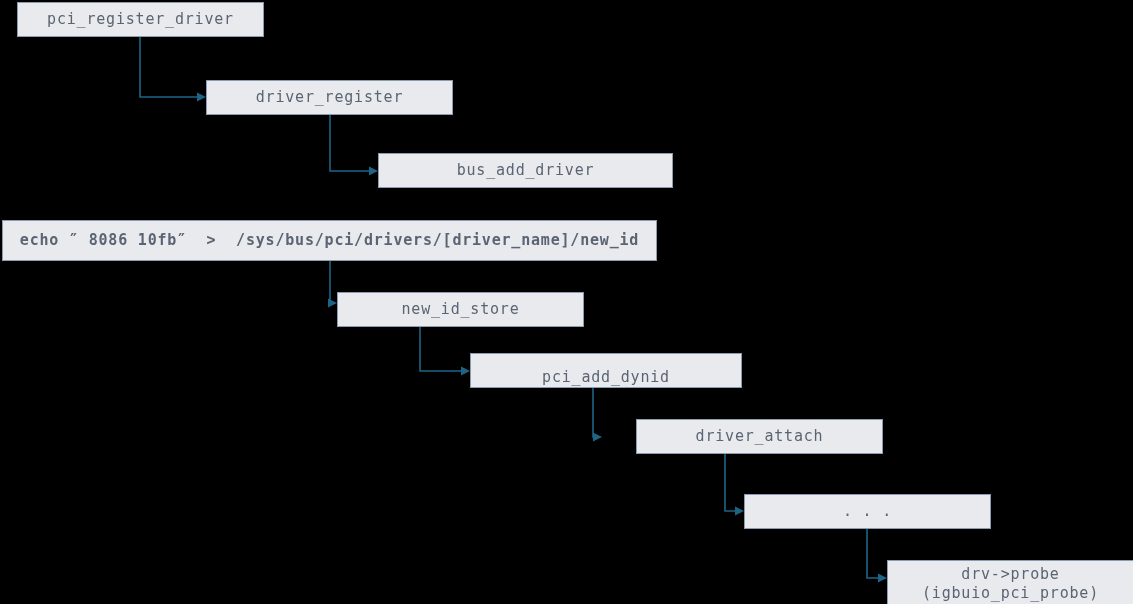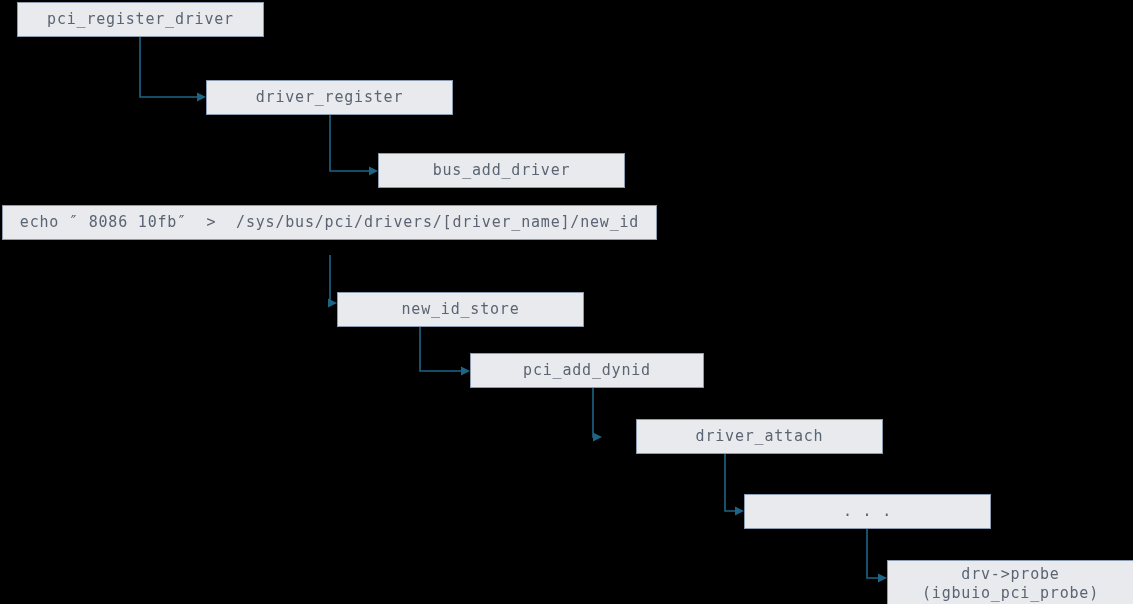--- a/index.html
+++ b/index.html
@@ -70,22 +70,22 @@
         <path d="M 725 454 L 725 511 L 738 511" fill="none" stroke="#1d6485" stroke-width="1.6"></path>
         <polygon points="744,511 735,506.5 735,515.5" fill="#1d6485"></polygon>
         <path d="M 867 529 L 867 578 L 881 578" fill="none" stroke="#1d6485" stroke-width="1.6"></path>
         <polygon points="887,578 878,573.5 878,582.5" fill="#1d6485"></polygon>
       </g>
   </svg>
 
   <div id="node-layer">
       <div class="node" style="left: 17px; top: 2px; width: 247px; height: 35px; background: rgb(232, 234, 238); border-color: rgb(139, 155, 176); color: rgb(91, 100, 114);"><span class="line">pci_register_driver</span></div>
       <div class="node" style="left: 206px; top: 80px; width: 247px; height: 35px; background: rgb(232, 234, 238); border-color: rgb(139, 155, 176); color: rgb(91, 100, 114); align-items: center;"><span class="line">driver_register</span></div>
-      <div class="node" style="left: 378px; top: 153px; width: 247px; height: 35px; background: rgb(232, 234, 238); border-color: rgb(139, 155, 176); color: rgb(91, 100, 114);"><span class="line">bus_add_driver</span></div>
-      <div class="node" style="left: 2px; top: 205px; width: 655px; height: 35px; background: rgb(232, 234, 238); border-color: rgb(139, 155, 176); color: rgb(91, 100, 114);"><span class="line">echo ″ 8086 10fb″  &gt;  /sys/bus/pci/drivers/[driver_name]/new_id</span></div>
+      <div class="node" style="left: 378px; top: 153px; width: 295px; height: 35px; background: rgb(232, 234, 238); border-color: rgb(139, 155, 176); color: rgb(91, 100, 114);"><span class="line">bus_add_driver</span></div>
+      <div class="node" style="left: 2px; top: 220px; width: 655px; height: 41px; background: rgb(232, 234, 238); border-color: rgb(139, 155, 176); color: rgb(91, 100, 114); font-weight: bold;"><span class="line">echo ″ 8086 10fb″  &gt;  /sys/bus/pci/drivers/[driver_name]/new_id</span></div>
       <div class="node" style="left: 337px; top: 292px; width: 247px; height: 35px; background: rgb(232, 234, 238); border-color: rgb(139, 155, 176); color: rgb(91, 100, 114);"><span class="line">new_id_store</span></div>
-      <div class="node" style="left: 470px; top: 353px; width: 234px; height: 35px; background: rgb(232, 234, 238); border-color: rgb(139, 155, 176); color: rgb(91, 100, 114);"><span class="line">pci_add_dynid</span></div>
+      <div class="node" style="left: 470px; top: 353px; width: 272px; height: 35px; background: rgb(232, 234, 238); border-color: rgb(139, 155, 176); color: rgb(91, 100, 114); justify-content: flex-end;"><span class="line">pci_add_dynid</span></div>
       <div class="node" style="left: 636px; top: 419px; width: 247px; height: 35px; background: rgb(232, 234, 238); border-color: rgb(139, 155, 176); color: rgb(91, 100, 114);"><span class="line">driver_attach</span></div>
       <div class="node" style="left: 744px; top: 494px; width: 247px; height: 35px; background: rgb(232, 234, 238); border-color: rgb(139, 155, 176); color: rgb(91, 100, 114);"><span class="line">. . .</span></div>
       <div class="node two-line" style="left: 887px; top: 560px; width: 247px; height: 48px; background: rgb(232, 234, 238); border-color: rgb(139, 155, 176); color: rgb(91, 100, 114);"><span class="line">drv-&gt;probe</span><span class="line">(igbuio_pci_probe)</span></div>
     </div>
 
 </div>
 
 </body></html>

